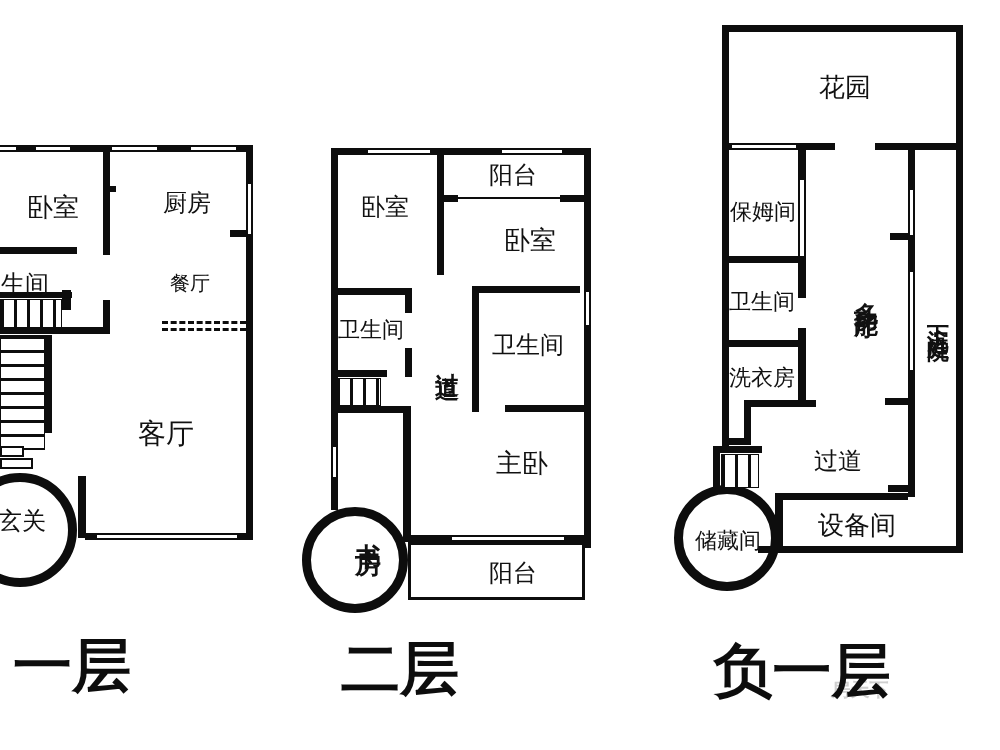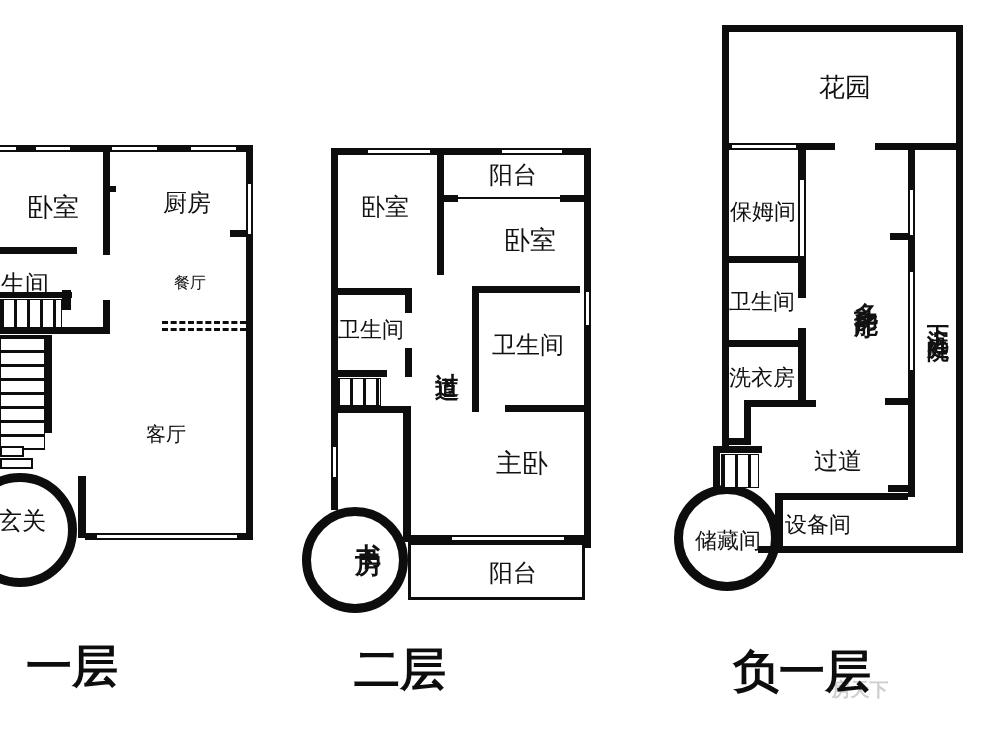--- a/index.html
+++ b/index.html
@@ -11,21 +11,21 @@
   .wv{position:absolute;background:#fff;border-left:2px solid #0d0d0d;border-right:2px solid #0d0d0d;box-sizing:border-box;}
   .sh{position:absolute;background:repeating-linear-gradient(90deg,#0d0d0d 0 3px,#fff 3px 13px);border:1px solid #0d0d0d;box-sizing:border-box;}
   .sv{position:absolute;background:repeating-linear-gradient(180deg,#0d0d0d 0 3px,#fff 3px 14px);border:1px solid #0d0d0d;box-sizing:border-box;}
   .turret{position:absolute;border:9px solid #0d0d0d;border-radius:50%;background:#fff;box-sizing:border-box;}
   .tbox{position:absolute;border:3px solid #0d0d0d;background:#fff;box-sizing:border-box;}
   .dash{position:absolute;border-top:3px dashed #0d0d0d;}
   .step{position:absolute;background:#fff;border:2px solid #0d0d0d;box-sizing:border-box;}
   .lbl{position:absolute;transform:translate(-50%,-50%);font-weight:400;color:#111;white-space:nowrap;}
   .vlbl{position:absolute;transform:translate(-50%,-50%);font-weight:700;color:#111;
         writing-mode:vertical-rl;text-orientation:upright;letter-spacing:5px;white-space:nowrap;}
-  .caption{position:absolute;transform:translate(-50%,-50%);font-weight:700;color:#0d0d0d;font-size:46px;white-space:nowrap;}
+  .caption{position:absolute;transform:translate(-50%,-50%);font-weight:700;color:#0d0d0d;font-size:59px;white-space:nowrap;}
   .wm-cn{position:absolute;transform:translate(-50%,-50%);color:#cfcfcf;font-weight:700;font-size:19px;white-space:nowrap;}
   .wm-en{position:absolute;transform:translate(-50%,-50%);color:#cfcfcf;font-weight:700;font-size:37px;white-space:nowrap;}
 </style>
 </head>
 <body>
 
 <div id="canvas">
 
   <div class="plan">
     <div class="turret" style="left:-37px;top:473px;width:114px;height:114px;"></div>
@@ -57,22 +57,22 @@
     <div class="step" style="left:0;top:446px;width:24px;height:11px;"></div>
     <div class="step" style="left:0;top:458px;width:33px;height:11px;"></div>
 
     <div class="w" style="left:78px;top:476px;width:8px;height:62px;"></div>
     <div class="w" style="left:85px;top:533px;width:168px;height:7px;"></div>
     <div class="wh" style="left:97px;top:533px;width:140px;height:7px;"></div>
 
     <div class="lbl" style="left:53px;top:207px;font-size:26px;">卧室</div>
     <div class="lbl" style="left:187px;top:203px;font-size:24px;">厨房</div>
     <div class="lbl" style="left:13px;top:284px;font-size:24px;">卫生间</div>
-    <div class="lbl" style="left:190px;top:283px;font-size:16px;">餐厅</div>
-    <div class="lbl" style="left:166px;top:434px;font-size:20px;">客厅</div>
+    <div class="lbl" style="left:190px;top:283px;font-size:20px;">餐厅</div>
+    <div class="lbl" style="left:166px;top:434px;font-size:28px;">客厅</div>
     <div class="lbl" style="left:22px;top:521px;font-size:24px;">玄关</div>
   </div>
 
   <div class="plan">
     <div class="turret" style="left:302px;top:507px;width:106px;height:106px;"></div>
 
     <div class="w" style="left:331px;top:148px;width:260px;height:7px;"></div>
     <div class="wh" style="left:368px;top:148px;width:62px;height:7px;"></div>
     <div class="wh" style="left:502px;top:148px;width:60px;height:7px;"></div>
 
@@ -156,21 +156,21 @@
     <div class="sh" style="left:721px;top:454px;width:38px;height:34px;"></div>
 
     <div class="lbl" style="left:845px;top:87px;font-size:26px;">花园</div>
     <div class="lbl" style="left:763px;top:212px;font-size:22px;">保姆间</div>
     <div class="vlbl" style="left:866px;top:292px;font-size:24px;">多功能厅</div>
     <div class="vlbl" style="left:938px;top:317px;font-size:22px;">下沉庭院</div>
     <div class="lbl" style="left:762px;top:302px;font-size:22px;">卫生间</div>
     <div class="lbl" style="left:762px;top:378px;font-size:22px;">洗衣房</div>
     <div class="lbl" style="left:838px;top:461px;font-size:24px;">过道</div>
     <div class="lbl" style="left:728px;top:541px;font-size:22px;">储藏间</div>
-    <div class="lbl" style="left:818px;top:525px;font-size:22px;">设备间</div>
+    <div class="lbl" style="left:857px;top:525px;font-size:26px;">设备间</div>
   </div>
 
   <div class="wm-cn" style="left:860px;top:690px;">房天下</div>
 
   <div class="caption" style="left:72px;top:667px;">一层</div>
   <div class="caption" style="left:802px;top:672px;">负一层</div>
   <div class="caption" style="left:400px;top:670px;">二层</div>
 
 </div>
 

